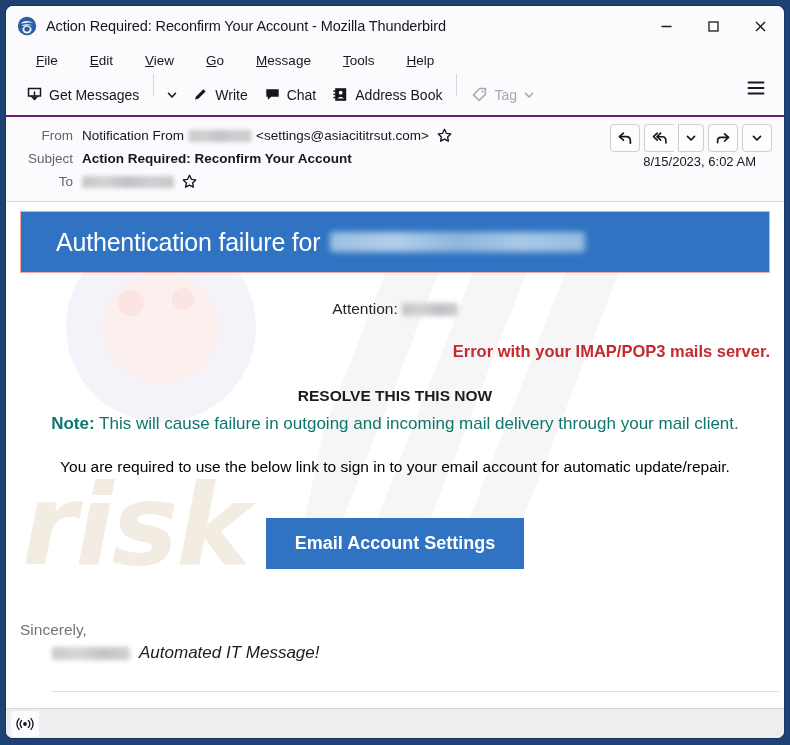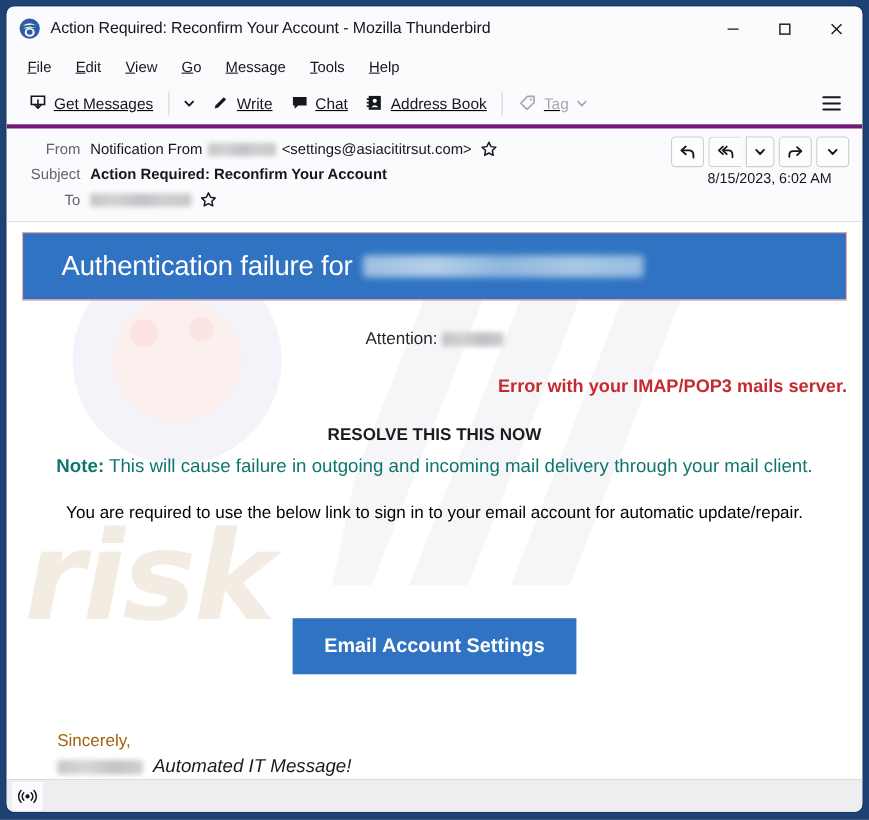--- a/index.html
+++ b/index.html
@@ -67,44 +67,42 @@
     cursor: pointer;
   }
 
   
   #menubar {
     height: 28px;
     flex: 0 0 28px;
     background: #fbfbfd;
     display: flex;
     align-items: center;
-    padding-left: 11px;
-    gap: 6px;
+    padding-left: 22px;
+    gap: 16px;
   }
   .menu-item {
     font-size: 13.5px;
     color: #14171c;
     padding: 3px 8px;
     cursor: default;
     border-radius: 3px;
     white-space: nowrap;
   }
   .menu-item u { text-decoration: underline; text-underline-offset: 1px; }
 
   
   #toolbar {
     height: 43px;
     flex: 0 0 43px;
     background: #fbfbfd;
     display: flex;
-    align-items: center;
     padding: 0 12px 0 12px;
-    border-bottom: 4px solid #701a75;
+    border-bottom: 2px solid #701a75;
     position: relative;
-    text-decoration: underline;
   }
   .tb-btn {
     display: flex;
     align-items: center;
     gap: 6px;
     padding: 5px 8px;
     border-radius: 4px;
     cursor: pointer;
     font-size: 14px;
     color: #14171c;
@@ -362,28 +360,26 @@
   #cta-button {
     background: #2f73c2;
     color: #ffffff;
     font-size: 18px;
     font-weight: bold;
     padding: 15px 29px;
     border: none;
     cursor: pointer;
     font-family: "Liberation Sans", sans-serif;
     white-space: nowrap;
-    margin-top: 44px;
   }
 
   #sincerely-line {
     margin-top: 52px;
-    margin-left: 32px;
     font-size: 15.5px;
-    color: #a16207;
+    color: #737373;
   }
   #signature-line {
     margin-top: 4px;
     margin-left: 32px;
     font-size: 17px;
     color: #1a1c20;
     display: flex;
     align-items: center;
     gap: 9px;
   }

